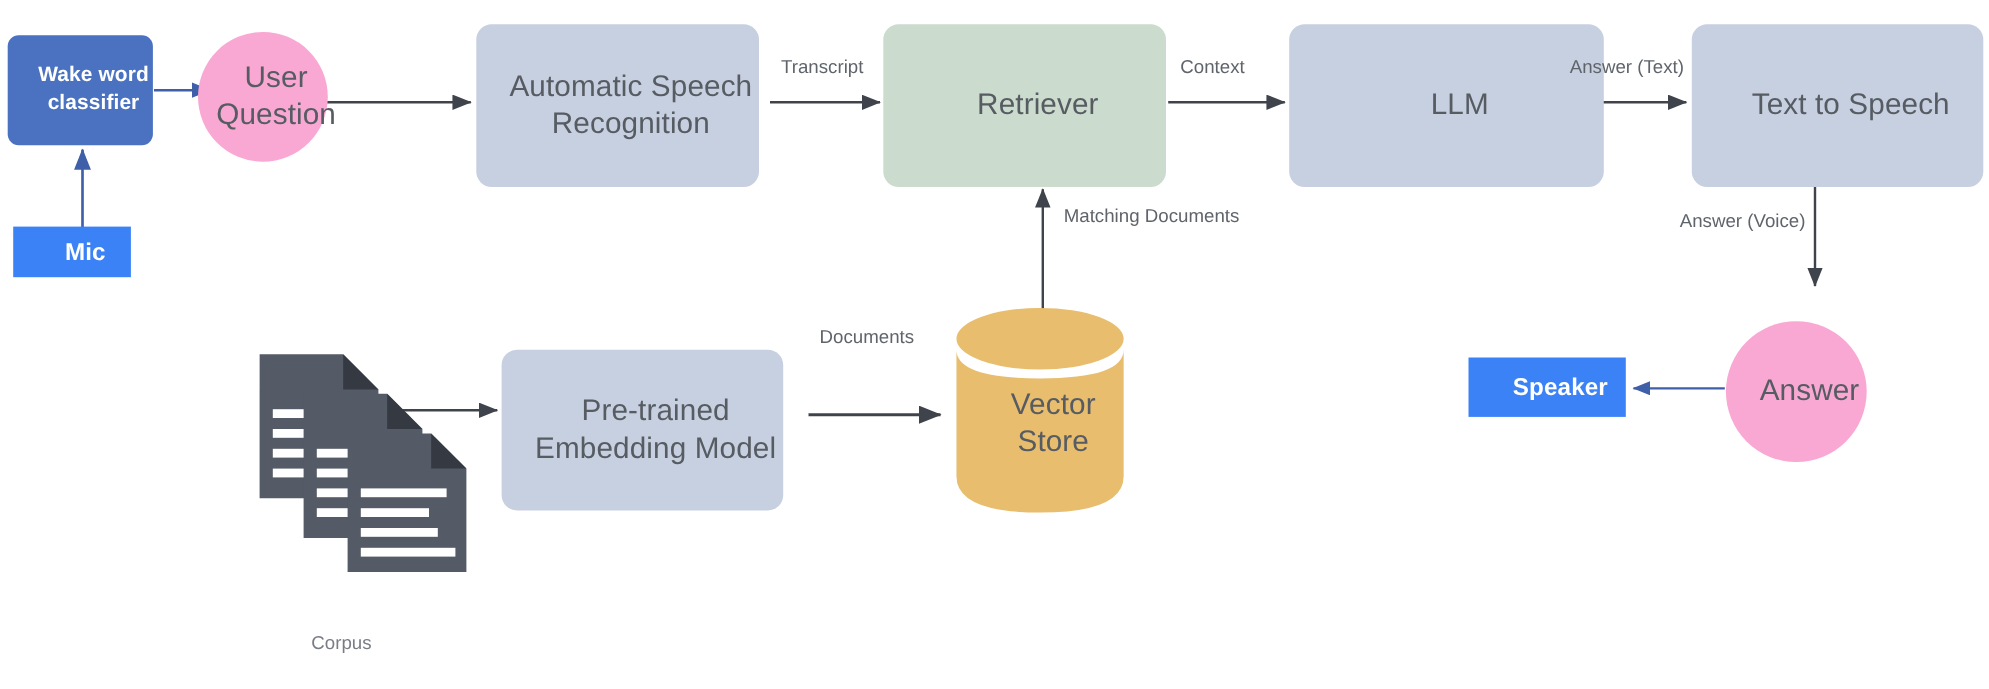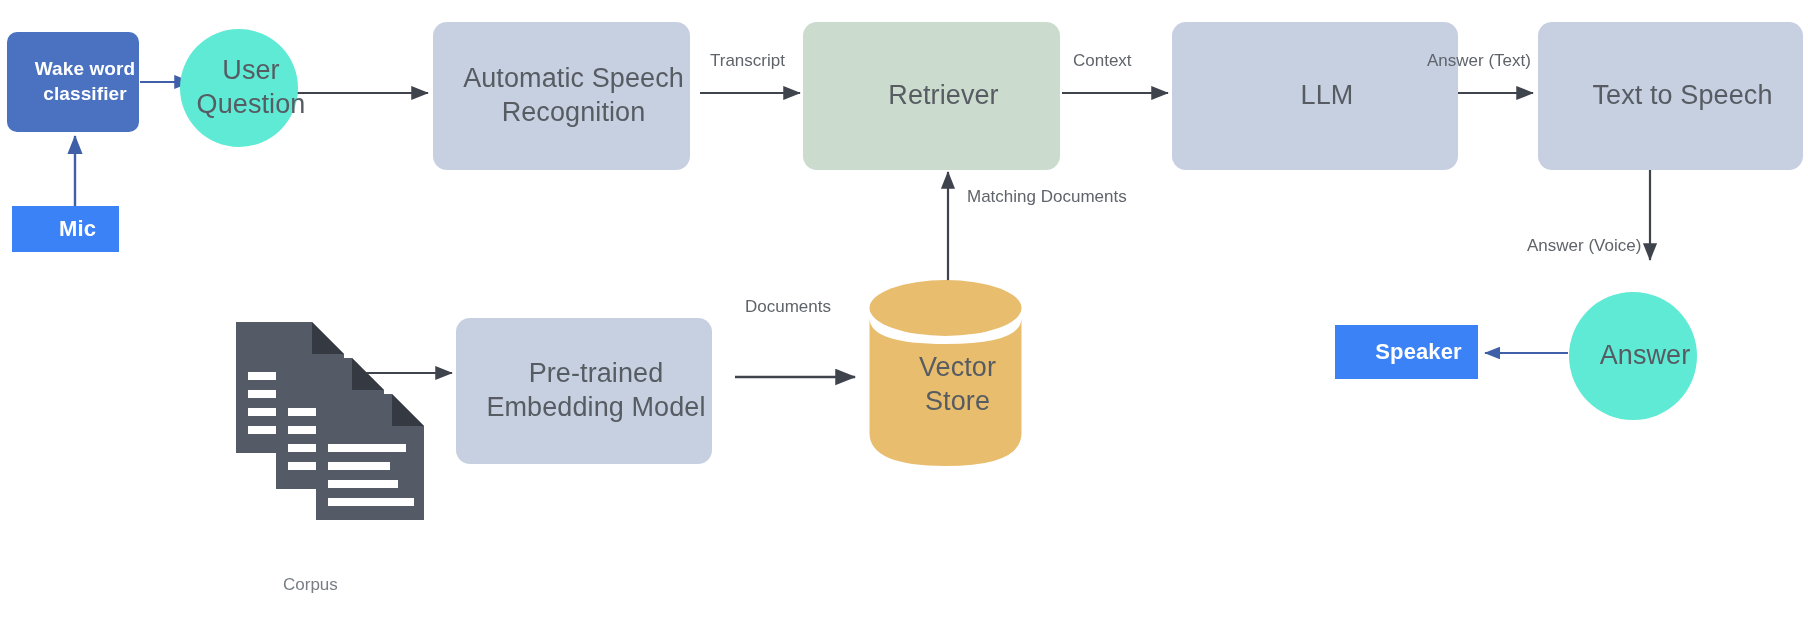--- a/index.html
+++ b/index.html
@@ -57,21 +57,21 @@
   .black-box {
     background: #3b82f6;
   }
   .black-box .label-text {
     color: #ffffff;
     font-size: 22px;
     font-weight: bold;
   }
   .circle {
     border-radius: 50%;
-    background: #5eead4;
+    background: #f9a8d4;
     align-items: center;
   }
   .edge-label {
     position: absolute;
     color: #5f646b;
     font-size: 17px;
     white-space: nowrap;
     line-height: 1;
   }
   .plain-label {
@@ -241,21 +241,21 @@
       <span>Store</span>
     </div>
   </div>
 
   <div class="edge-label" style="left:710px; top:52px;">Transcript</div>
 
   <div class="edge-label" style="left:1073px; top:52px;">Context</div>
 
   <div class="edge-label" style="left:1427px; top:52px;">Answer (Text)</div>
 
-  <div class="edge-label" style="left:1527px; top:192px;margin-top:45px;">Answer (Voice)</div>
+  <div class="edge-label" style="left:1527px; top:192px;">Answer (Voice)</div>
 
   <div class="edge-label" style="left:967px; top:188px;">Matching Documents</div>
 
   <div class="edge-label" style="left:745px; top:298px;">Documents</div>
 
   <div class="plain-label" style="left:283px; top:576px;">Corpus</div>
 
 </div>
 
 </body></html>

